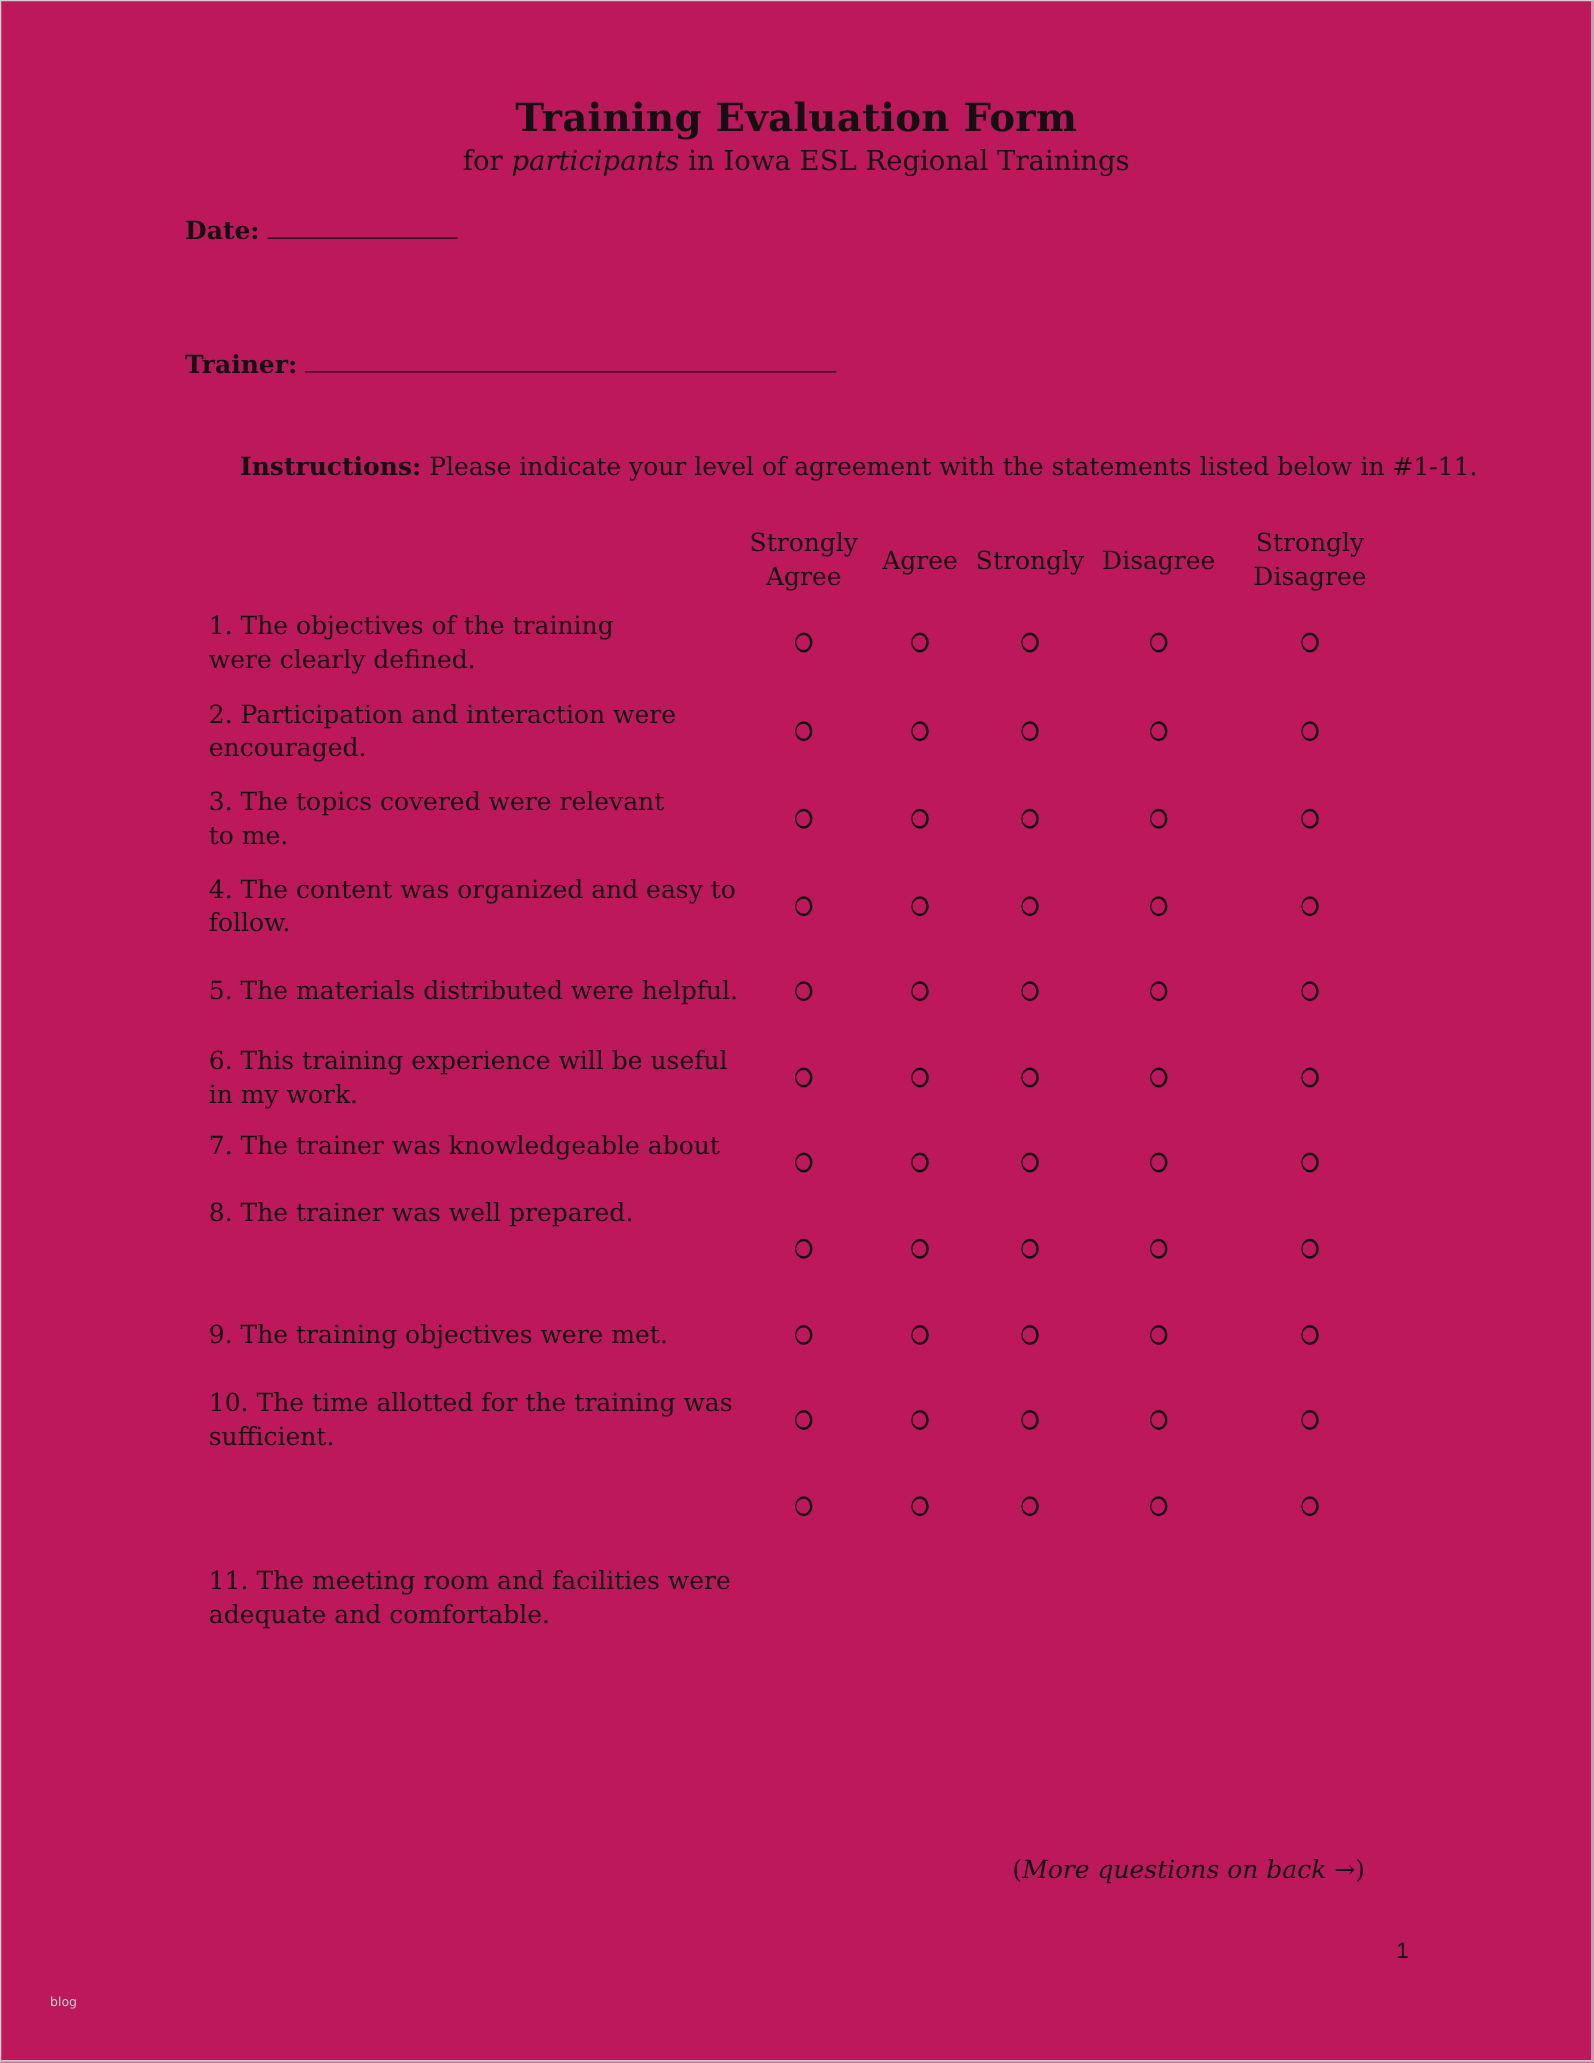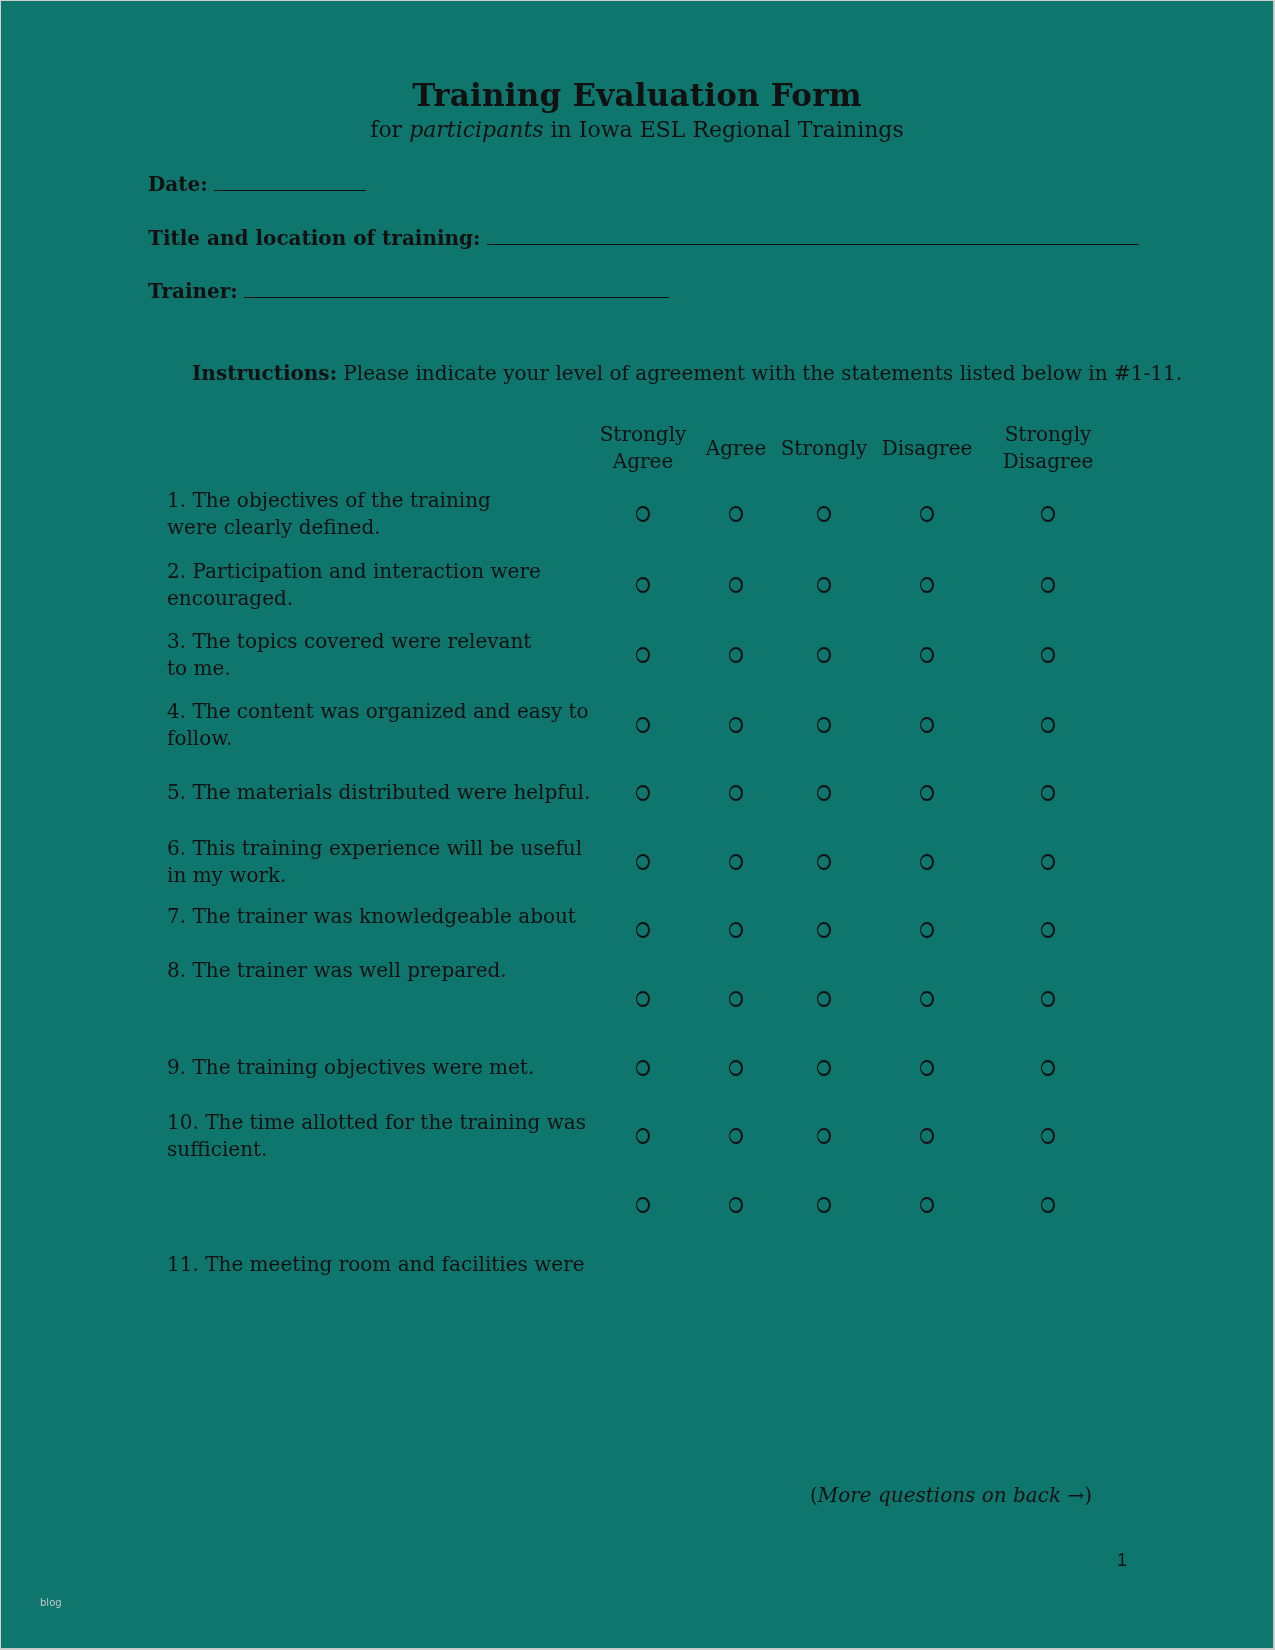--- a/index.html
+++ b/index.html
@@ -12,21 +12,21 @@
       background: #cfcfcf;
       position: relative;
       overflow: hidden;
     }
     .page {
       position: absolute;
       left: 1px;
       top: 1px;
       width: 1272px;
       height: 1647px;
-      background: #0f766e;
+      background: #be185d;
       border-right: 1px solid #c8c8c8;
       border-bottom: 1px solid #c8c8c8;
       font-family: "DejaVu Serif", "Liberation Serif", serif;
       color: #111;
     }
     .abs { position: absolute; white-space: nowrap; }
     .title {
       left: 0; width: 1272px; top: 76px;
       text-align: center;
       font-size: 31px;
@@ -101,23 +101,20 @@
 
 <div class="page">
 
   <div class="abs title">Training Evaluation Form</div>
   <div class="abs subtitle"><span>for </span><em>participants</em><span> in Iowa ESL Regional Trainings</span></div>
 
   <div class="abs field" style="top:171px;">
     <span>Date:</span><span class="line" style="width:152px;"></span>
   </div>
 
-  <div class="abs field" style="top:225px;">
-    <span>Title and location of training:</span><span class="line" style="width:652px;"></span>
-  </div>
 
   <div class="abs field" style="top:278px;">
     <span>Trainer:</span><span class="line" style="width:425px;"></span>
   </div>
 
   <div class="abs instructions"><b>Instructions:</b><span> Please indicate your level of agreement with the statements listed below in #1-11.</span></div>
 
   <div class="abs col-head" style="left:642px; top:420px;">
       <div>Strongly</div>
       <div>Agree</div>
@@ -218,20 +215,21 @@
         <div>10. The time allotted for the training was</div>
         <div>sufficient.</div>
       </div>
       <div class="abs radio" style="left: 642px; top: 1135px;"></div>
       <div class="abs radio" style="left: 735px; top: 1135px;"></div>
       <div class="abs radio" style="left: 823px; top: 1135px;"></div>
       <div class="abs radio" style="left: 926px; top: 1135px;"></div>
       <div class="abs radio" style="left: 1047px; top: 1135px;"></div>
       <div class="abs q-text" style="top: 1234px; margin-top: 16px;">
         <div>11. The meeting room and facilities were</div>
+        <div>adequate and comfortable.</div>
       </div>
       <div class="abs radio" style="left: 642px; top: 1204px;"></div>
       <div class="abs radio" style="left: 735px; top: 1204px;"></div>
       <div class="abs radio" style="left: 823px; top: 1204px;"></div>
       <div class="abs radio" style="left: 926px; top: 1204px;"></div>
       <div class="abs radio" style="left: 1047px; top: 1204px;"></div>
     </div>
 
   <div class="abs more"><span class="paren">(</span><span>More questions on back </span><span class="paren">→</span><span class="paren">)</span></div>
 

